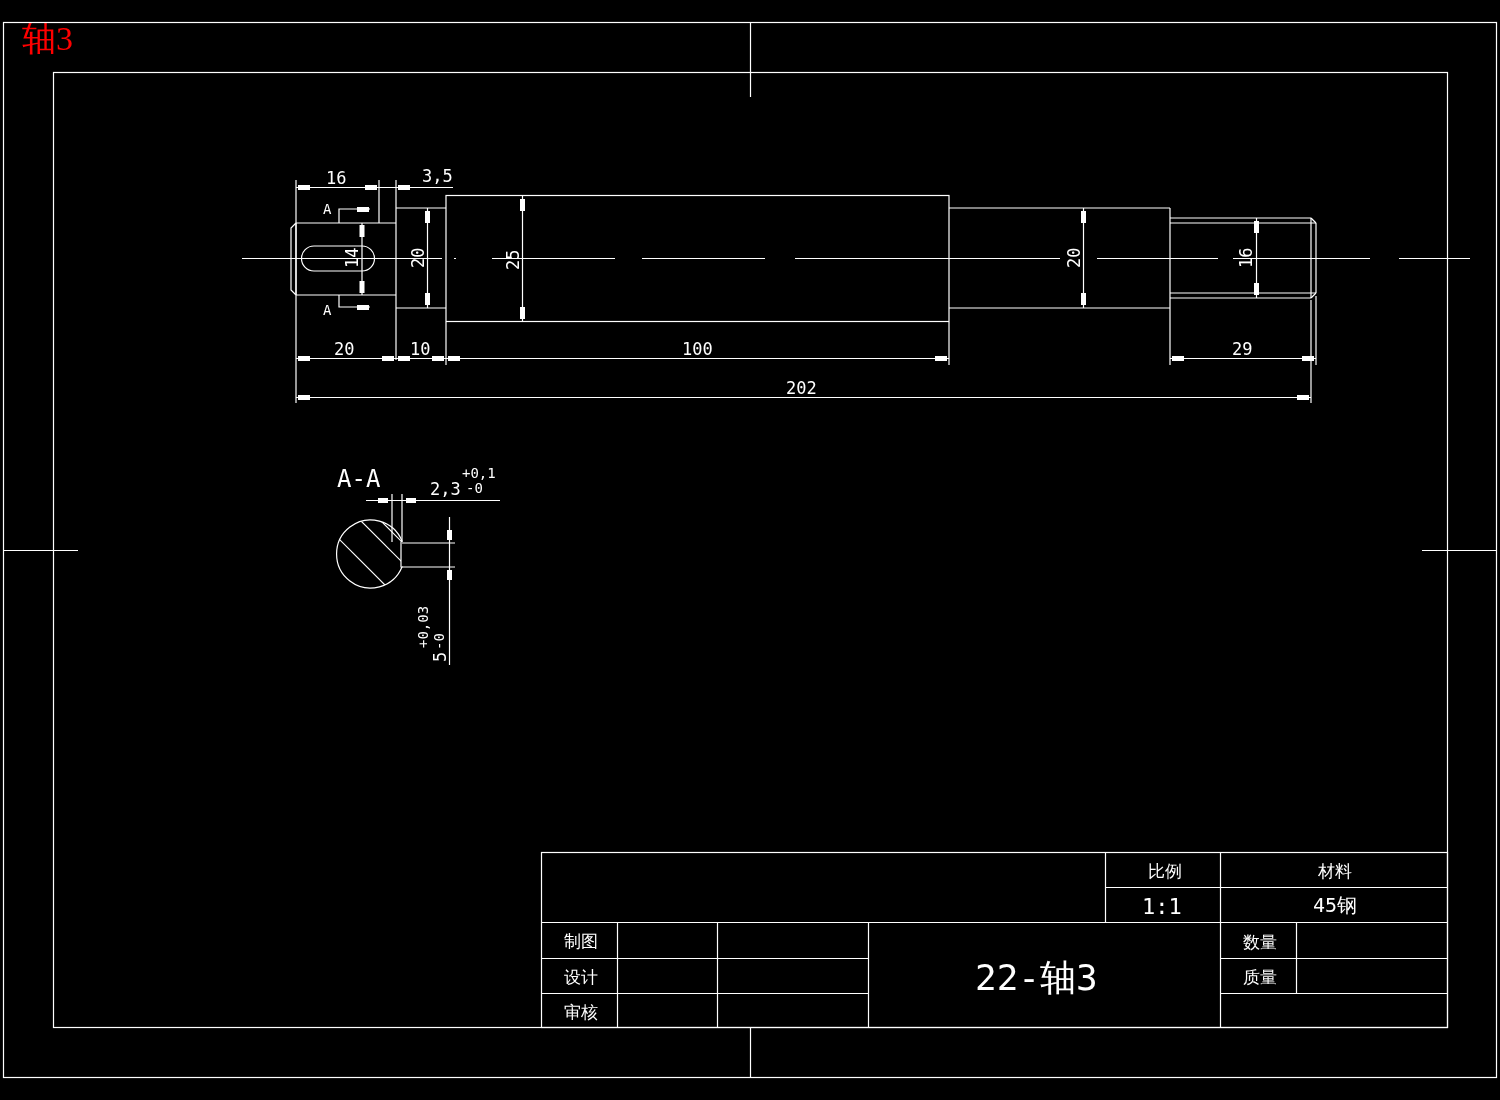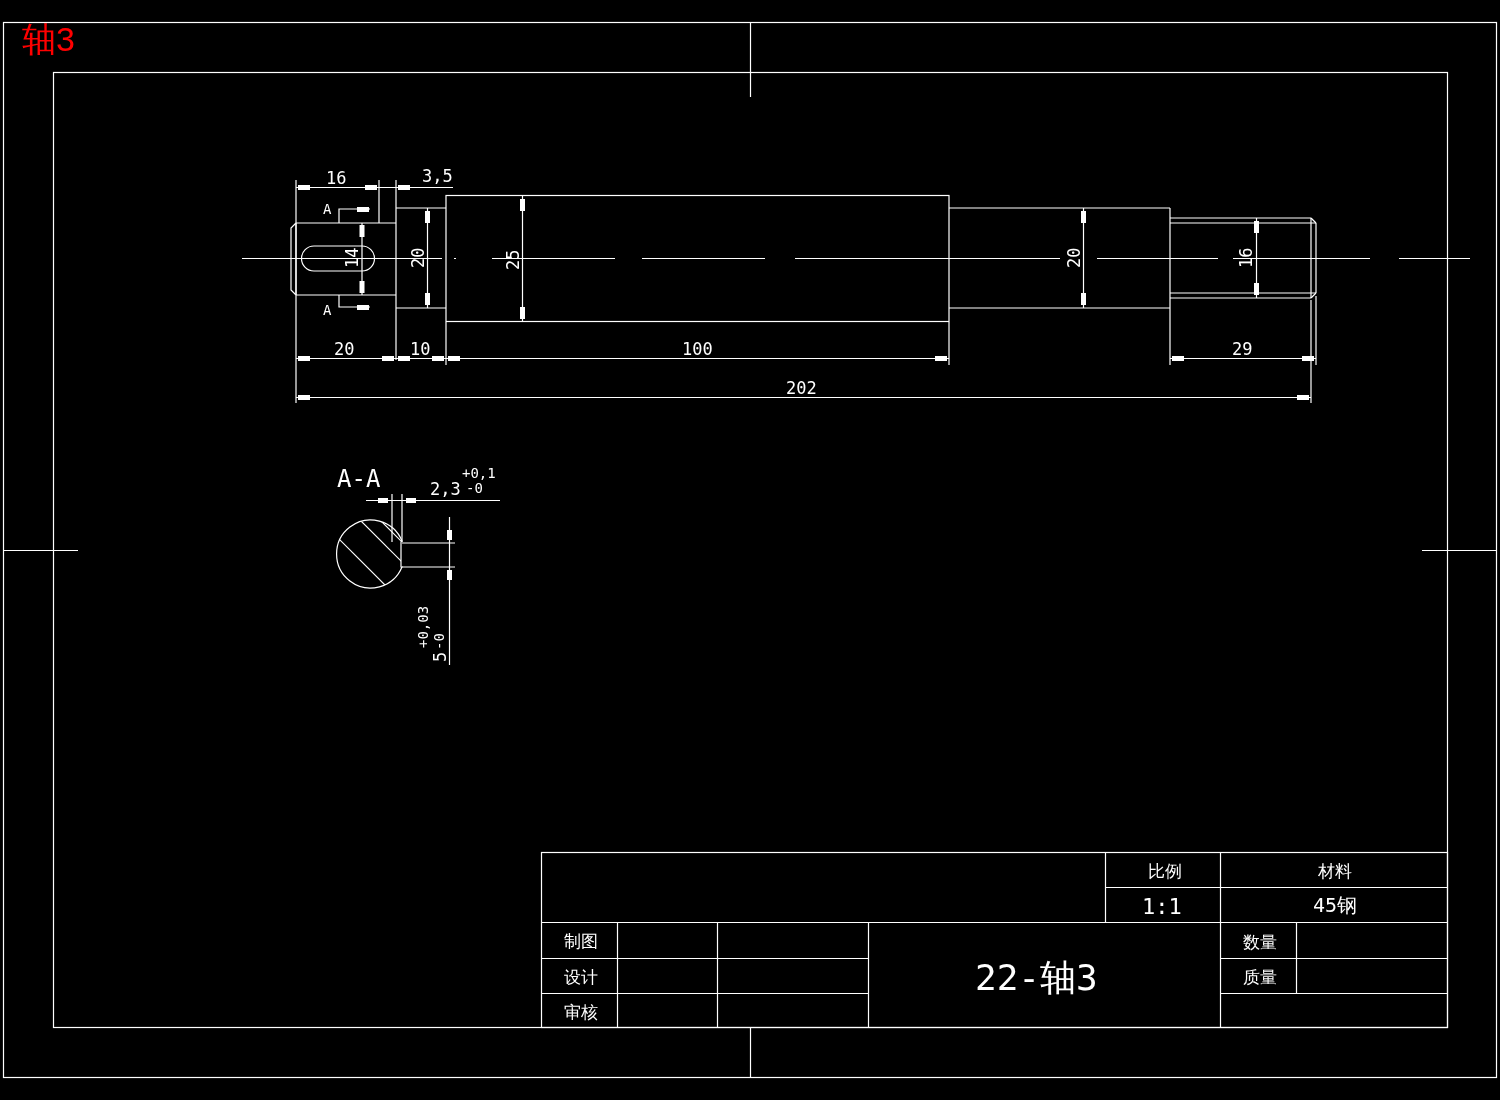--- a/index.html
+++ b/index.html
@@ -2,21 +2,21 @@
 <html><head>
 <meta charset="utf-8">
 <style>
   html, body { margin:0; padding:0; background:#000; }
   body { width:1500px; height:1100px; position:relative; overflow:hidden; font-family:"DejaVu Sans", sans-serif; }
   svg { position:absolute; left:0; top:0; }
   .ln { stroke:#fff; stroke-width:1.2; fill:none; }
   .txt { fill:#fff; font-family:"DejaVu Sans Mono", monospace; font-size:17px; }
   .txt-sm { fill:#fff; font-family:"DejaVu Sans Mono", monospace; font-size:14px; }
   .txt-cn { fill:#fff; font-family:"DejaVu Sans", sans-serif; font-size:17px; }
-  .title-red { position:absolute; left:22px; top:22px; color:#ff0000; font-family:Liberation Sans, sans-serif; font-size:34px; line-height:1; }
+  .title-red { position:absolute; left:22px; top:22px; color:#ff0000; font-family:Liberation Serif, serif; font-size:34px; line-height:1; }
   .arrow { fill:#fff; }
 </style>
 </head>
 <body>
 
 <div class="title-red">轴3</div>
 
 <svg width="1500" height="1100" viewBox="0 0 1500 1100">
 
   <rect class="ln" x="3.5" y="22.5" width="1493" height="1055"></rect>

